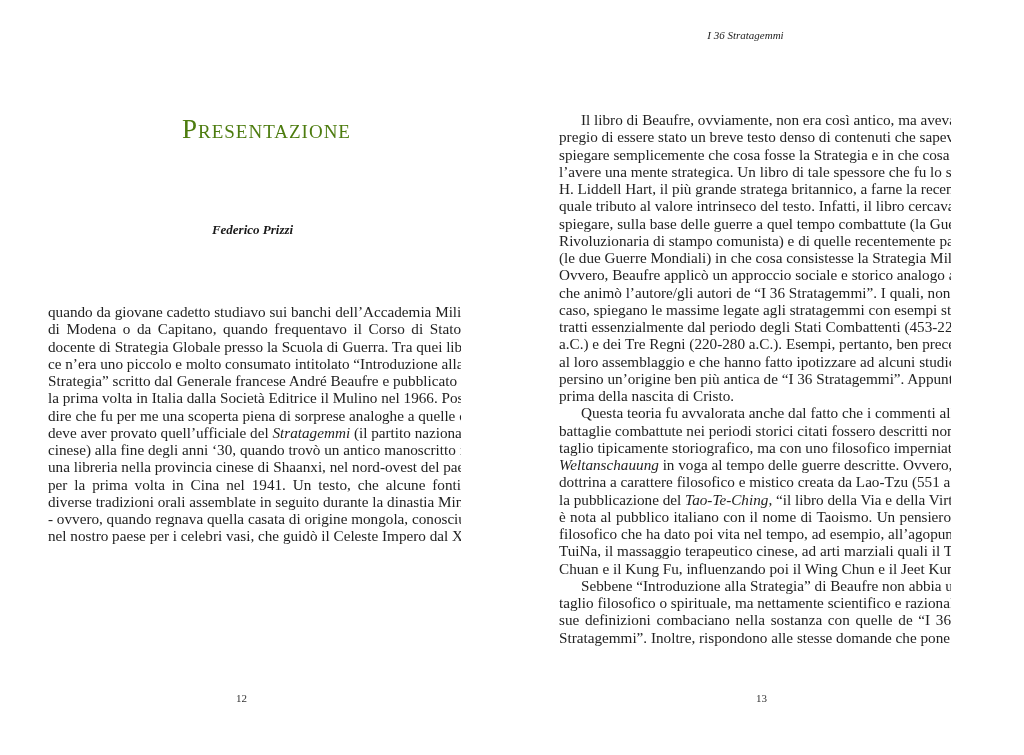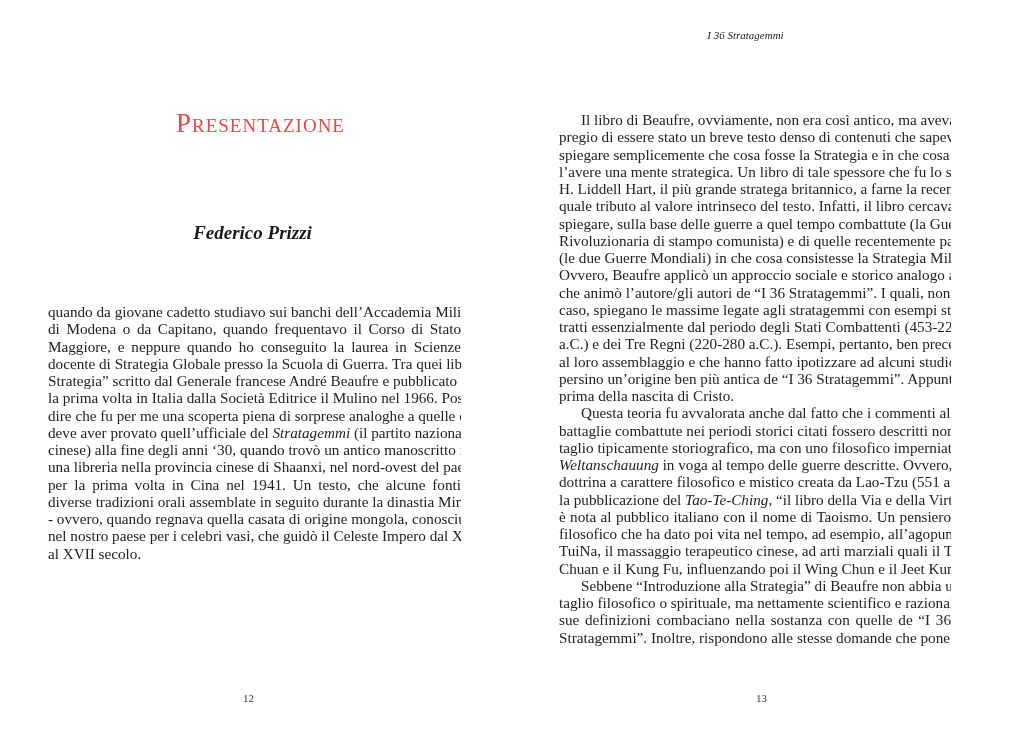--- a/index.html
+++ b/index.html
@@ -38,31 +38,31 @@
     }
     .chapter-title {
       position: absolute;
       top: 100px;
       left: 0;
       width: 505px;
       text-align: center;
       font-size: 27px;
       letter-spacing: 1px;
       font-variant: small-caps;
-      color: #ef4444;
+      color: #4d7c0f;
       font-weight: normal;
-      margin: 8px;
+      margin: 14px;
     }
     .author {
       position: absolute;
       top: 222px;
       left: 0;
       width: 505px;
       text-align: center;
-      font-size: 19px;
+      font-size: 13px;
       font-style: italic;
       font-weight: bold;
       color: #1a1a1a;
     }
     .running-head {
       position: absolute;
       top: 29px;
       left: 0;
       width: 509px;
       text-align: center;
@@ -87,48 +87,47 @@
       overflow: hidden;
     }
     .line.indent { padding-left: 22px; }
     .line.last { text-align-last: left; }
     .page-number {
       position: absolute;
       top: 692px;
       font-size: 11px;
       color: #333;
     }
-    .left-num { left: 243px; }
+    .left-num { left: 236px; }
     .right-num { left: 265px; text-align: right; }
     i { font-style: italic; }
   </style>
 </head>
 <body>
 
 <div class="spread">
 
   <div class="page page-left">
     <h1 class="chapter-title">Presentazione</h1>
     <div class="author">Federico Prizzi</div>
     <div class="body-text left-body">
         <span class="line">quando da giovane cadetto studiavo sui banchi dell’Accademia Militare</span>
         <span class="line">di Modena o da Capitano, quando frequentavo il Corso di Stato</span>
-        <span class="line">Maggiore, e neppure quando ho conseguito la laurea in Scienze</span>
         <span class="line">docente di Strategia Globale presso la Scuola di Guerra. Tra quei libri</span>
+        <span class="line">ce n’era uno piccolo e molto consumato intitolato “Introduzione alla</span>
         <span class="line">Strategia” scritto dal Generale francese André Beaufre e pubblicato per</span>
         <span class="line">la prima volta in Italia dalla Società Editrice il Mulino nel 1966. Posso</span>
         <span class="line">dire che fu per me una scoperta piena di sorprese analoghe a quelle che</span>
         <span class="line"><span>deve aver provato quell’ufficiale del </span><i>Stratagemmi</i><span> (il partito nazionalista</span></span>
         <span class="line">cinese) alla fine degli anni ‘30, quando trovò un antico manoscritto in</span>
         <span class="line">una libreria nella provincia cinese di Shaanxi, nel nord-ovest del paese.</span>
         <span class="line">per la prima volta in Cina nel 1941. Un testo, che alcune fonti</span>
         <span class="line">diverse tradizioni orali assemblate in seguito durante la dinastia Ming</span>
         <span class="line">- ovvero, quando regnava quella casata di origine mongola, conosciuta</span>
         <span class="line">nel nostro paese per i celebri vasi, che guidò il Celeste Impero dal XIV</span>
-        <span class="line last">al XVII secolo.</span>
       </div>
     <div class="page-number left-num">12</div>
   </div>
 
   <div class="gutter"></div>
 
   <div class="page page-right">
     <div class="running-head">I 36 Stratagemmi</div>
     <div class="body-text right-body">
         <span class="line indent">Il libro di Beaufre, ovviamente, non era così antico, ma aveva il</span>

